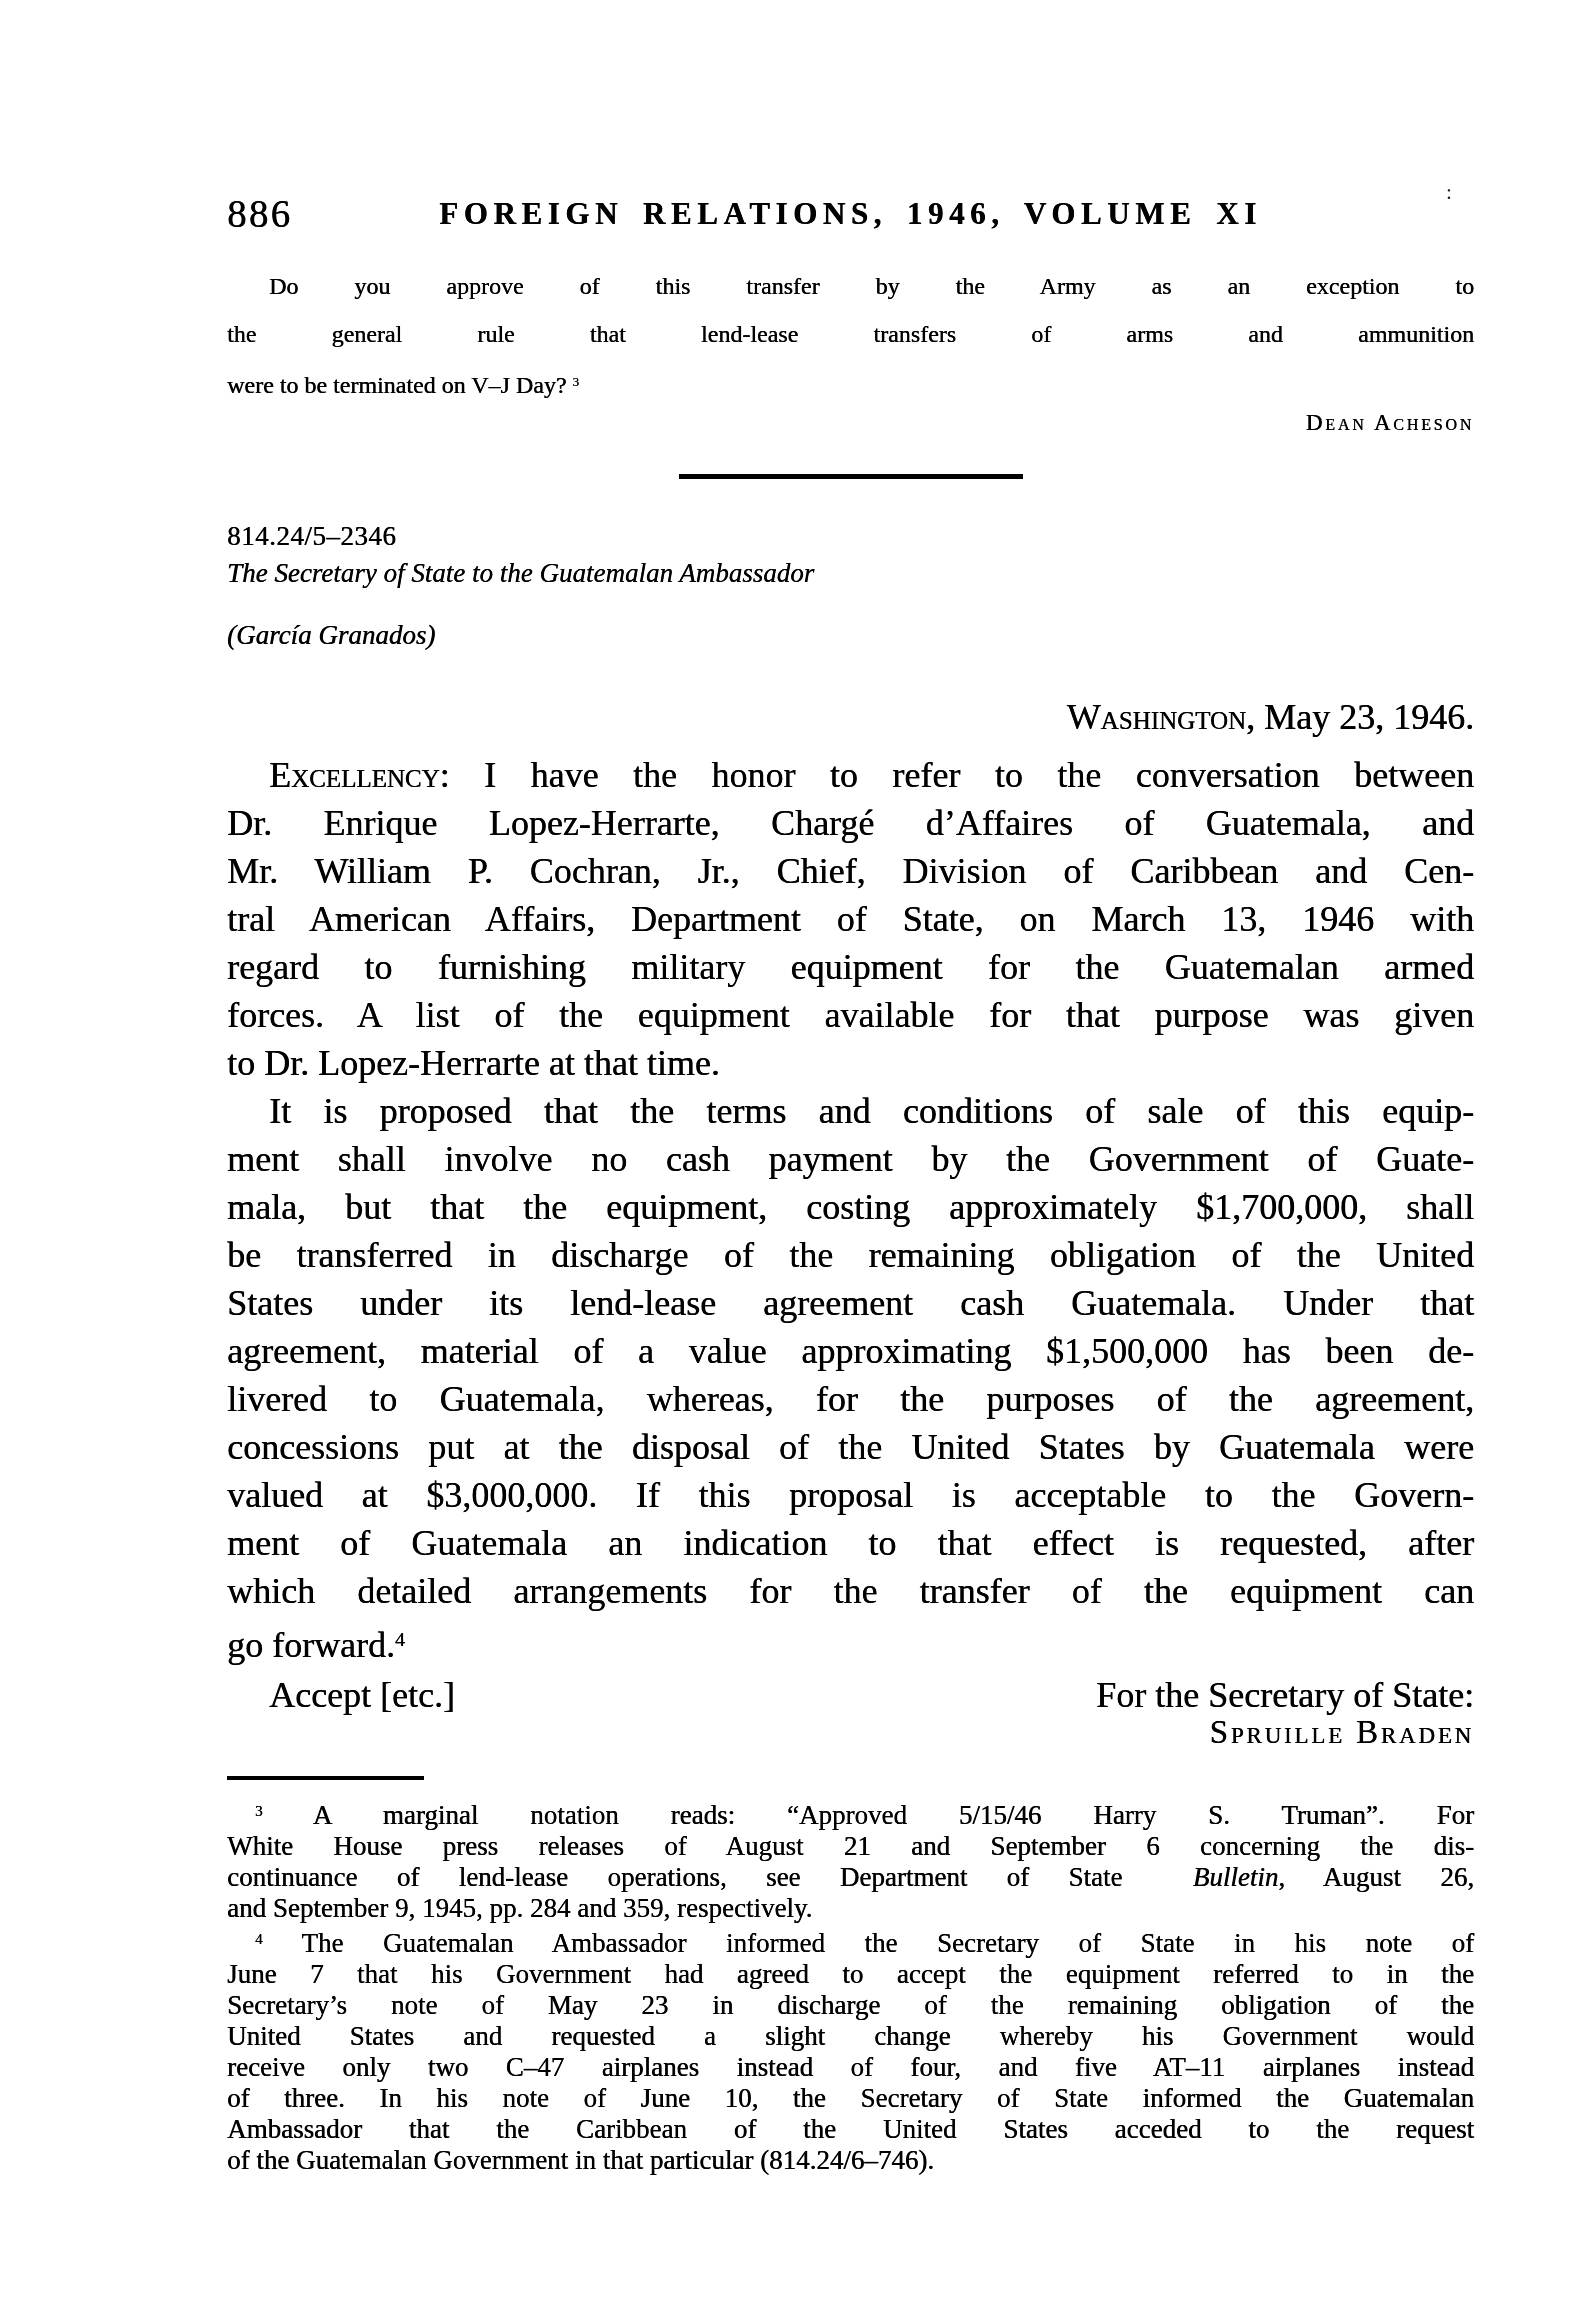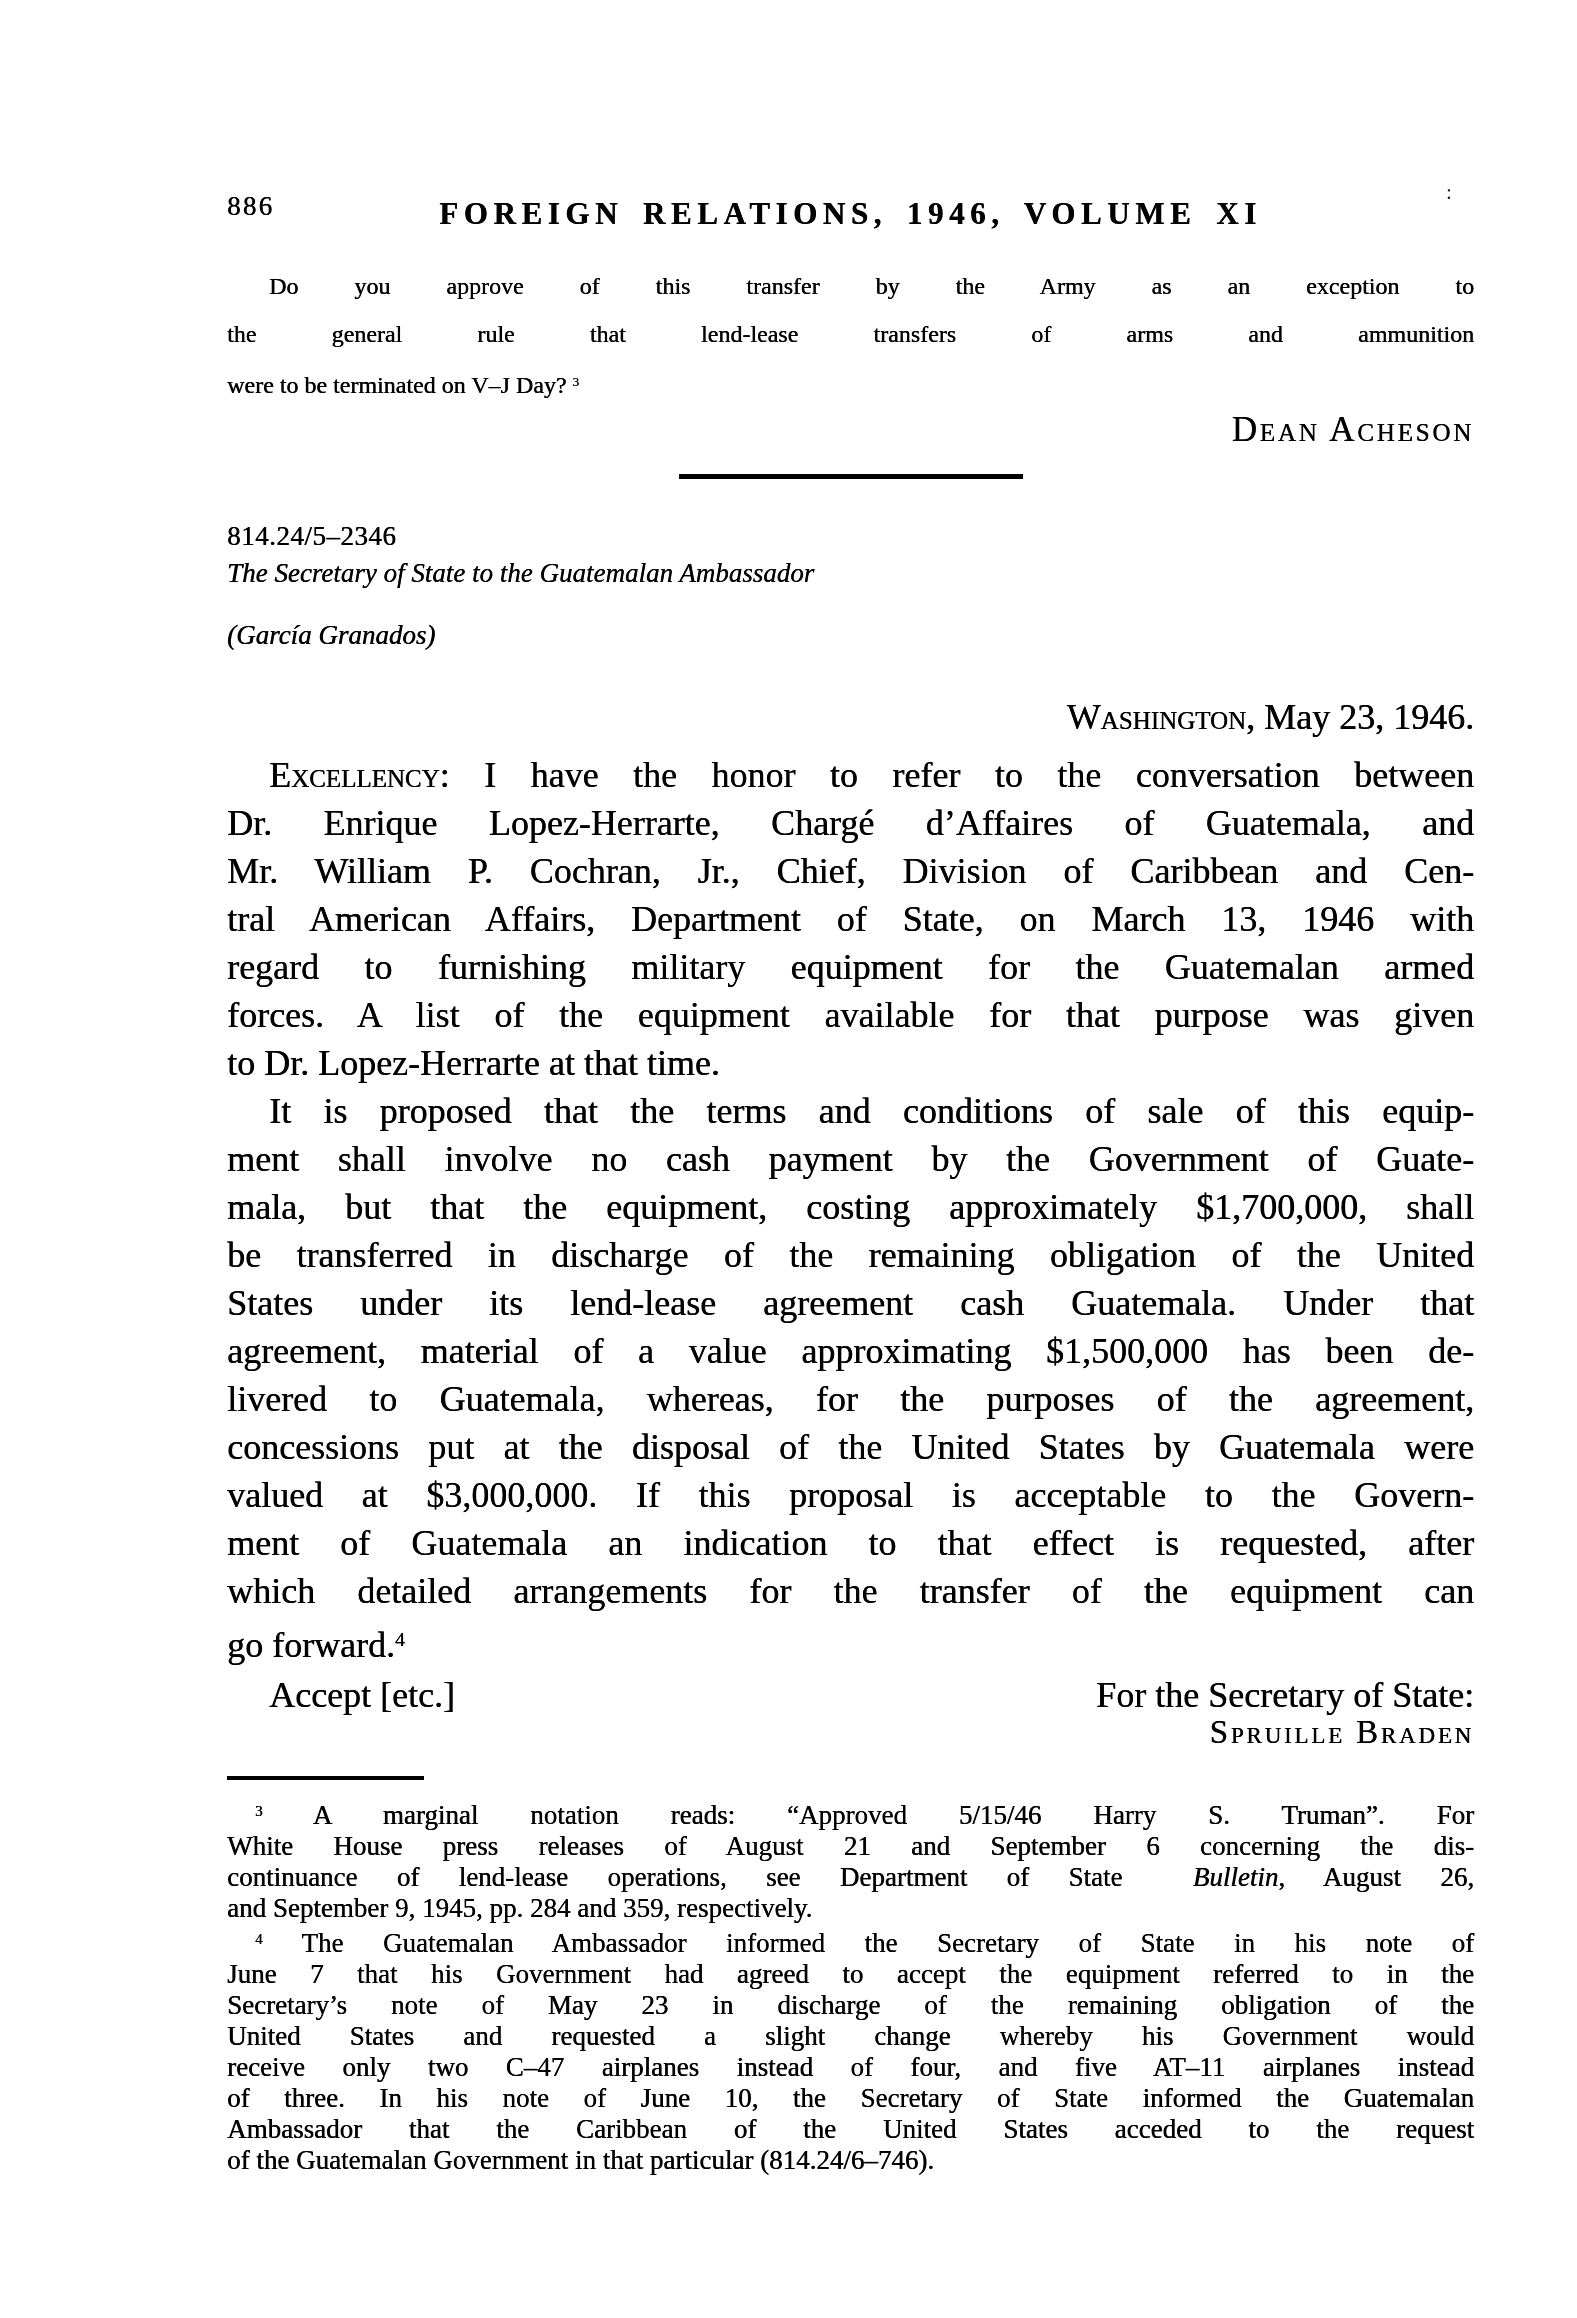--- a/index.html
+++ b/index.html
@@ -13,27 +13,27 @@
   
   .line{text-align:justify;text-align-last:justify;white-space:normal;}
   .line.last{text-align-last:left;}
   .para .line:first-child{text-indent:42px;}
   .fn .line:first-child{text-indent:28px;}
   .sc{font-variant:small-caps;}
   .i{font-style:italic;margin-left:31px;}
   .sup{font-size:0.55em;vertical-align:0.55em;}
   
   .hdr{top:191px;height:56px;}
-  .page-num{position:absolute;left:0;top:0;font-size:27px;letter-spacing:2.3px;}
+  .page-num{position:absolute;left:0;top:0;font-size:39px;letter-spacing:2.3px;}
   .run-title{position:absolute;left:0;width:100%;top:4.6px;text-align:center;
     font-size:31px;font-weight:700;letter-spacing:5.6px;word-spacing:6.5px;}
   
   .prev-para{top:262px;font-size:24px;line-height:48px;}
   .sig{text-align:right;font-variant:small-caps;letter-spacing:2.8px;}
-  .sig-acheson{top:410px;font-size:35px;}
+  .sig-acheson{top:410px;font-size:23px;}
   .rule-center{top:474px;left:679px;width:344px;height:5.1px;background:#000;}
   .file-no{top:521px;font-size:27px;letter-spacing:0.5px;}
   .doc-title{top:542px;text-align:left;font-style:italic;font-size:27px;line-height:62px;}
   .dateline{top:696px;text-align:right;font-size:36px;}
   .body-block{top:751px;font-size:36px;line-height:48px;}
   .closing{top:1671px;font-size:36px;line-height:48px;display:flex;justify-content:space-between;}
   .closing .accept{padding-left:42px;}
   .sig-braden{top:1714px;font-size:33px;line-height:37px;}
   .fn-rule{top:1776px;left:227px;width:197px;height:4.2px;background:#000;}
   .footnotes{top:1796px;font-size:27px;line-height:31px;}

